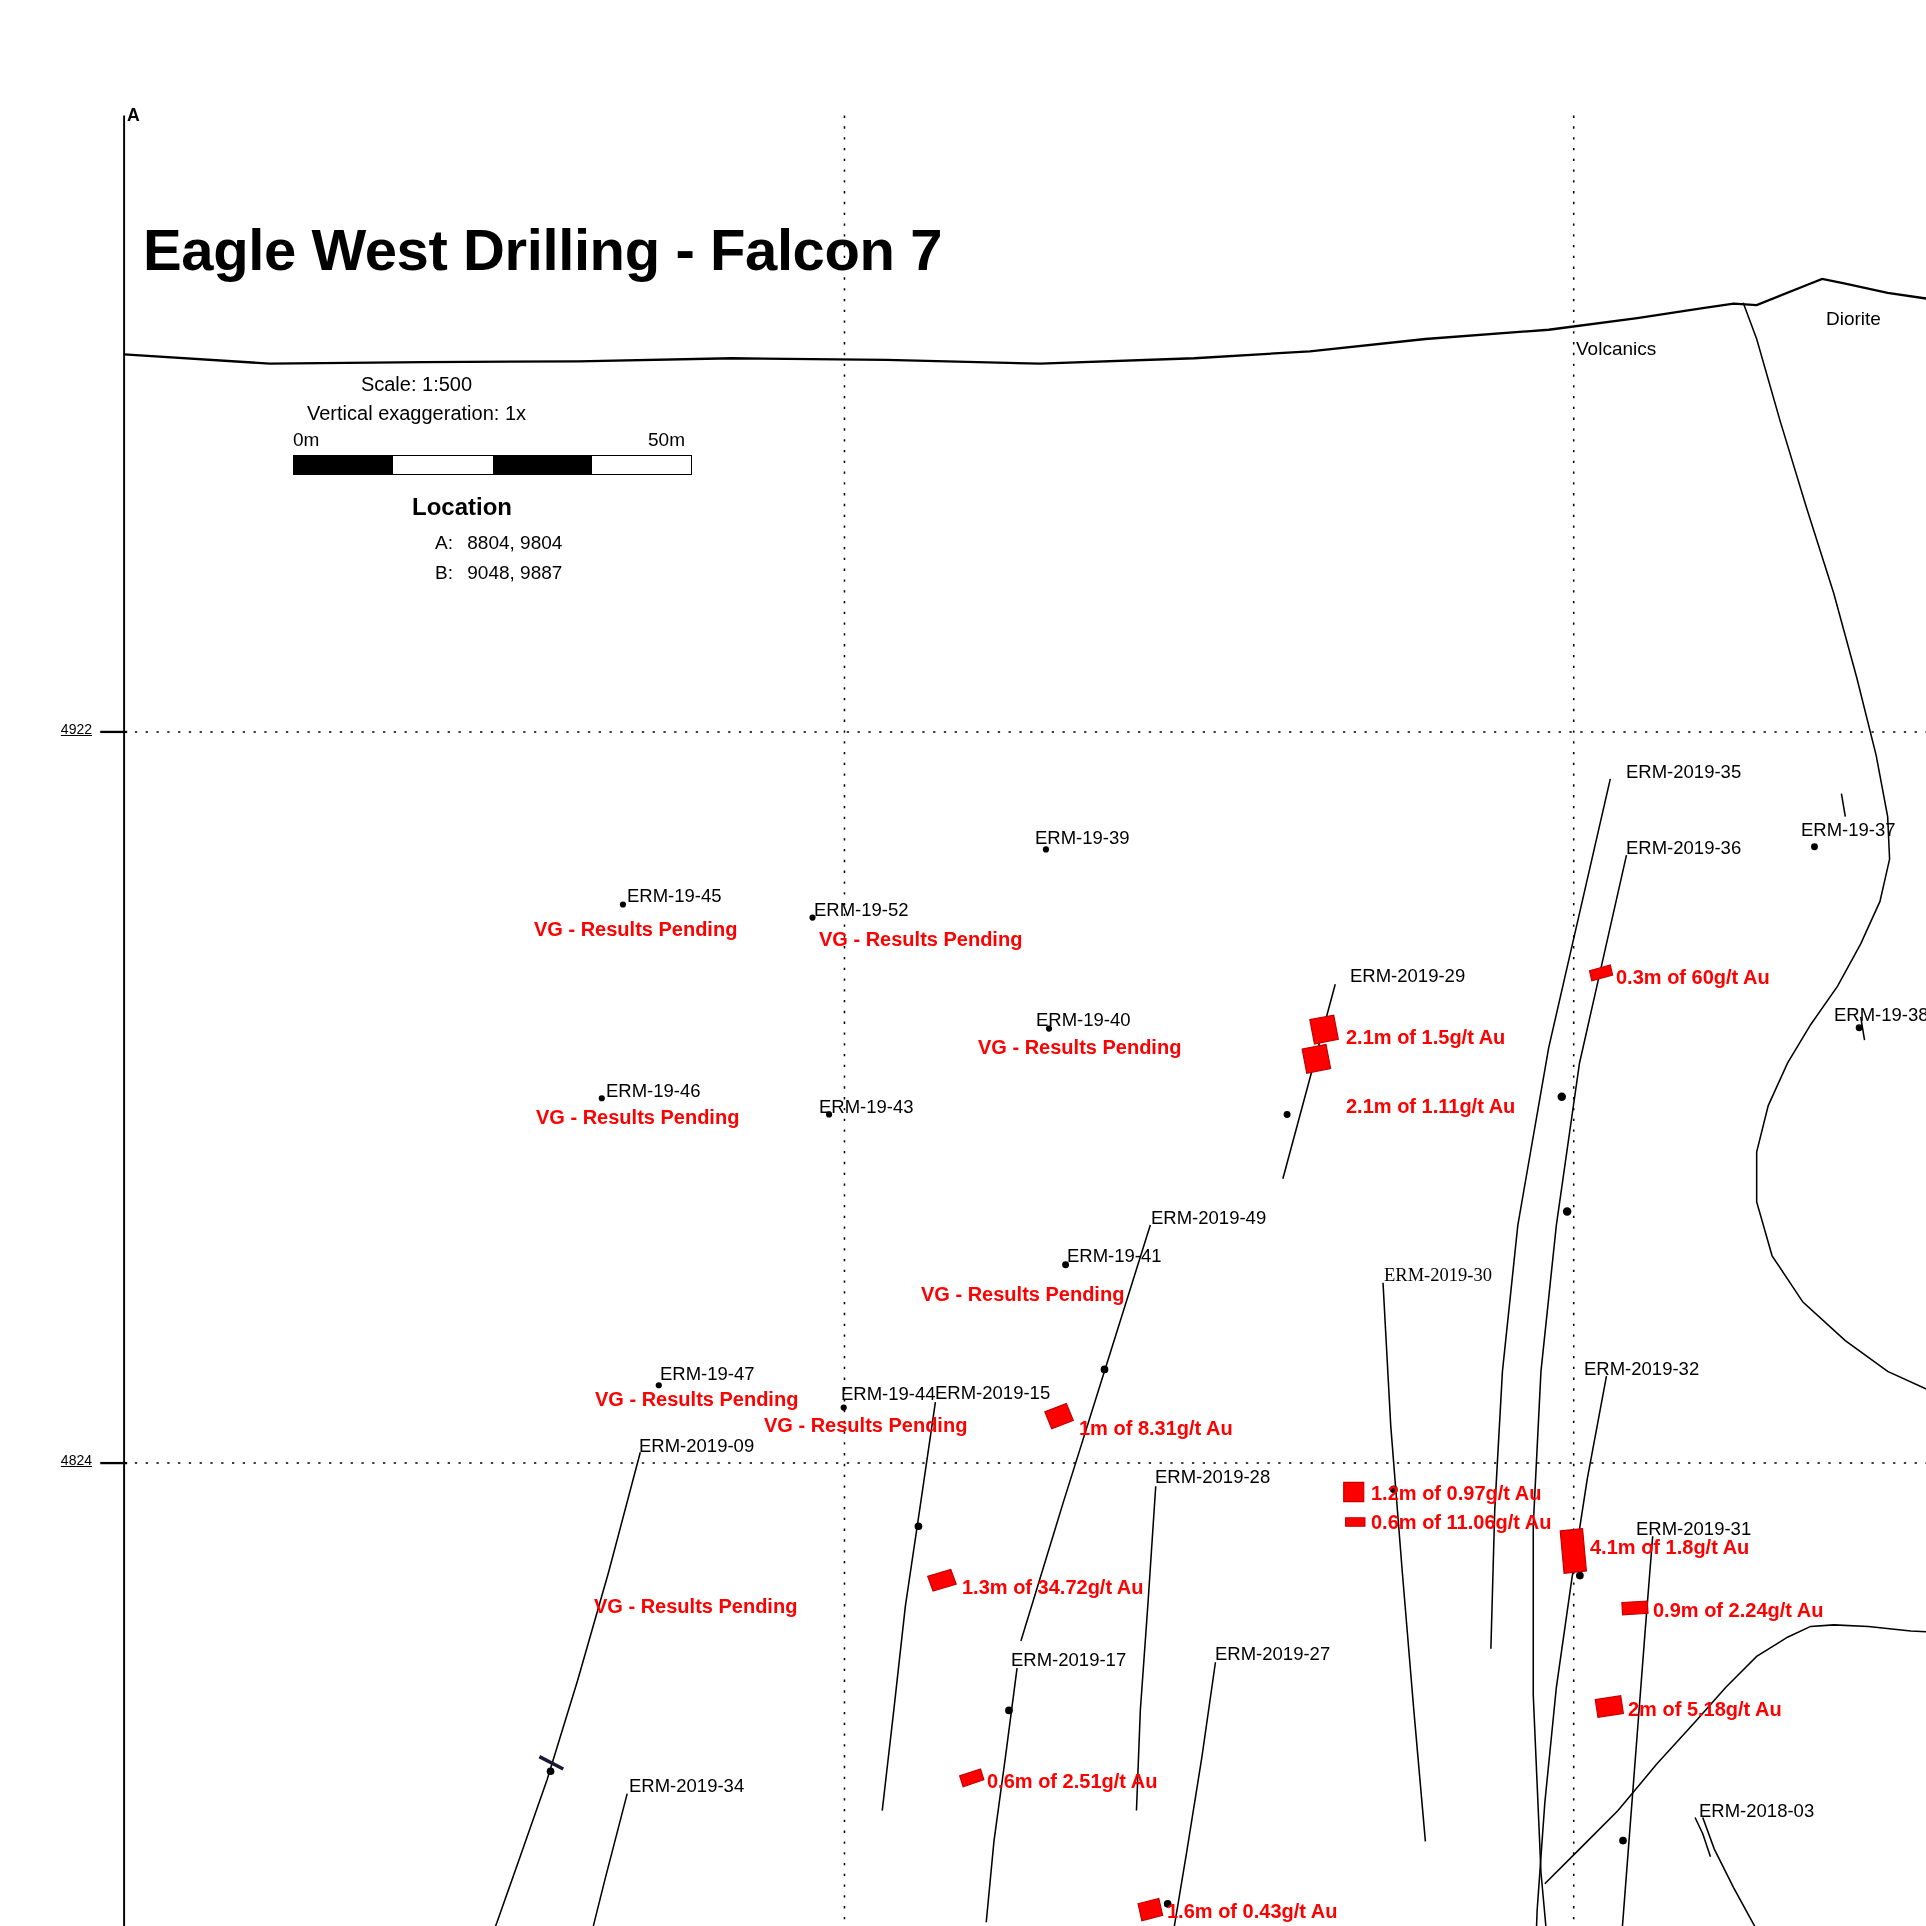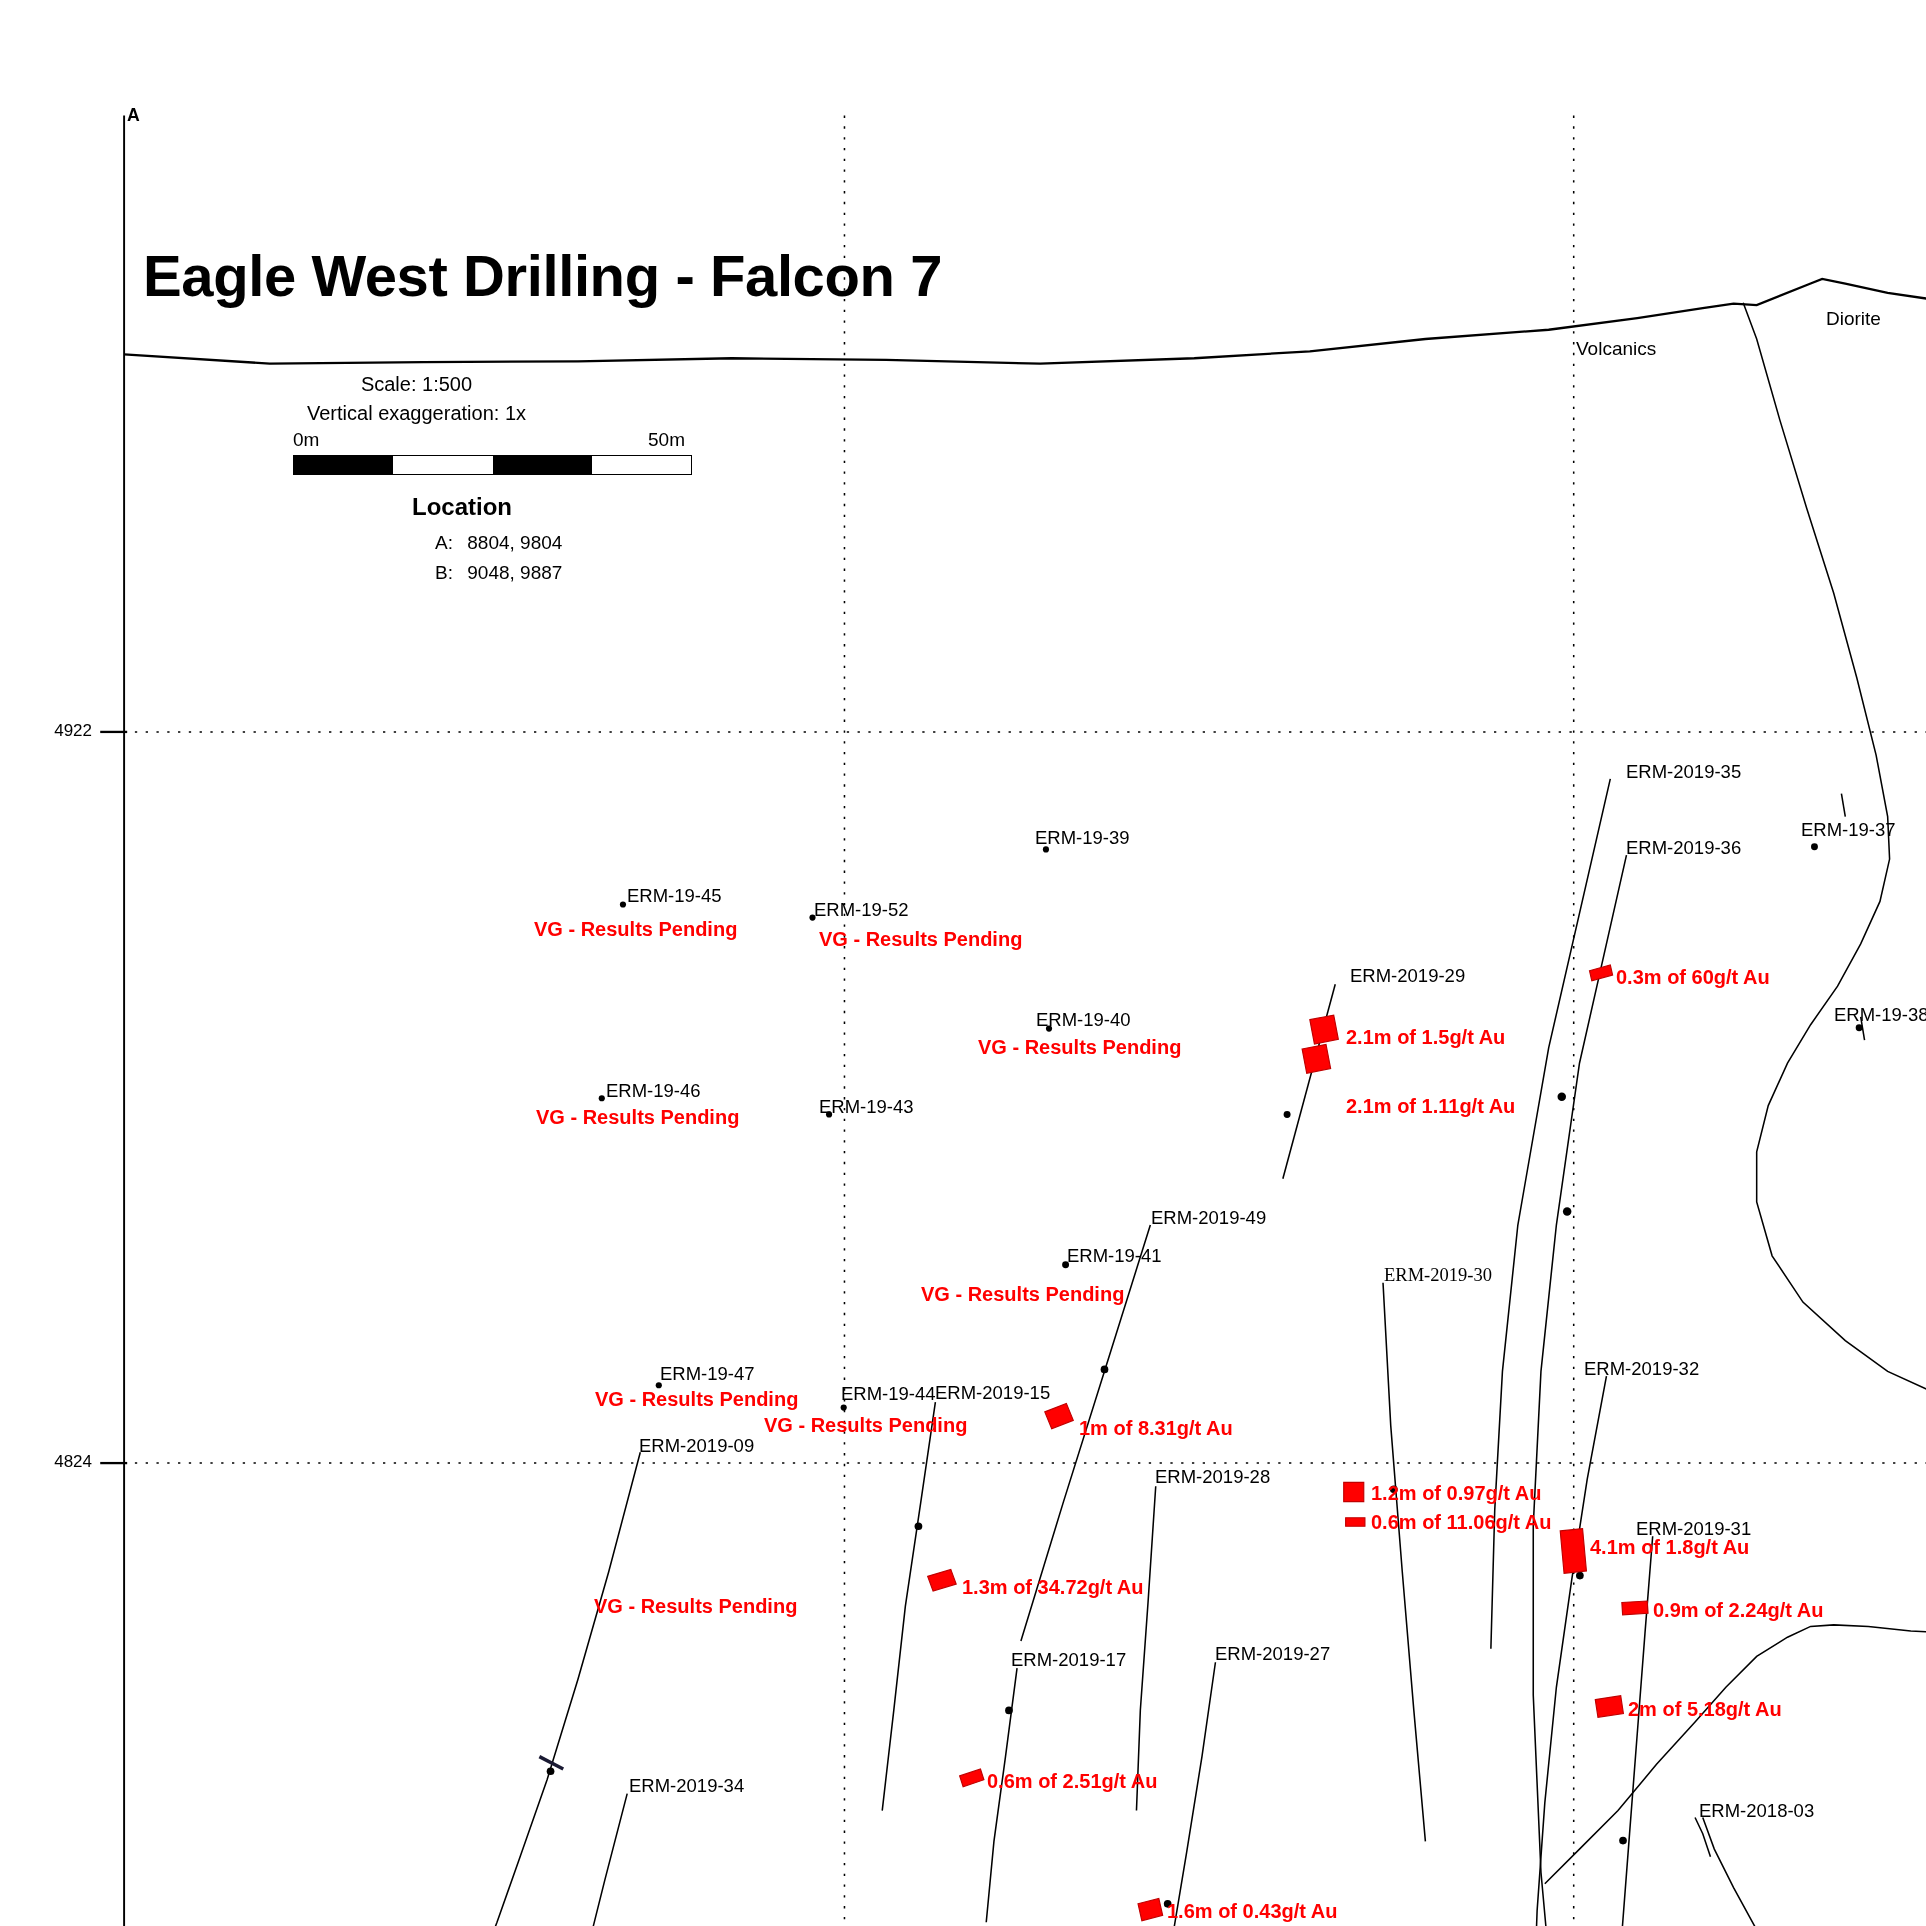--- a/index.html
+++ b/index.html
@@ -32,21 +32,20 @@
   .corner-label {
     font-size: 17.7px;
     font-weight: bold;
     color: #000;
   }
   .main-title {
     font-size: 58px;
     font-weight: bold;
     letter-spacing: -0.4px;
     color: #000;
-    margin-top: 26px;
   }
   .scale-text {
     font-size: 20px;
     color: #000;
     text-align: center;
   }
   .scale-end-label {
     font-size: 19px;
     color: #000;
   }
@@ -58,23 +57,24 @@
   .location-row {
     font-size: 19px;
     color: #000;
   }
   .location-row .loc-key { display: inline-block; width: 27px; }
   .geo-label {
     font-size: 19px;
     color: #000;
   }
   .elev-label {
-    font-size: 17px;
+    font-size: 14px;
     color: #000;
     text-align: right;
+    text-decoration: underline;
   }
   .hole-label {
     font-size: 18.5px;
     color: #000;
   }
   .assay-label {
     font-size: 20px;
     font-weight: bold;
     color: #FF0000;
   }

